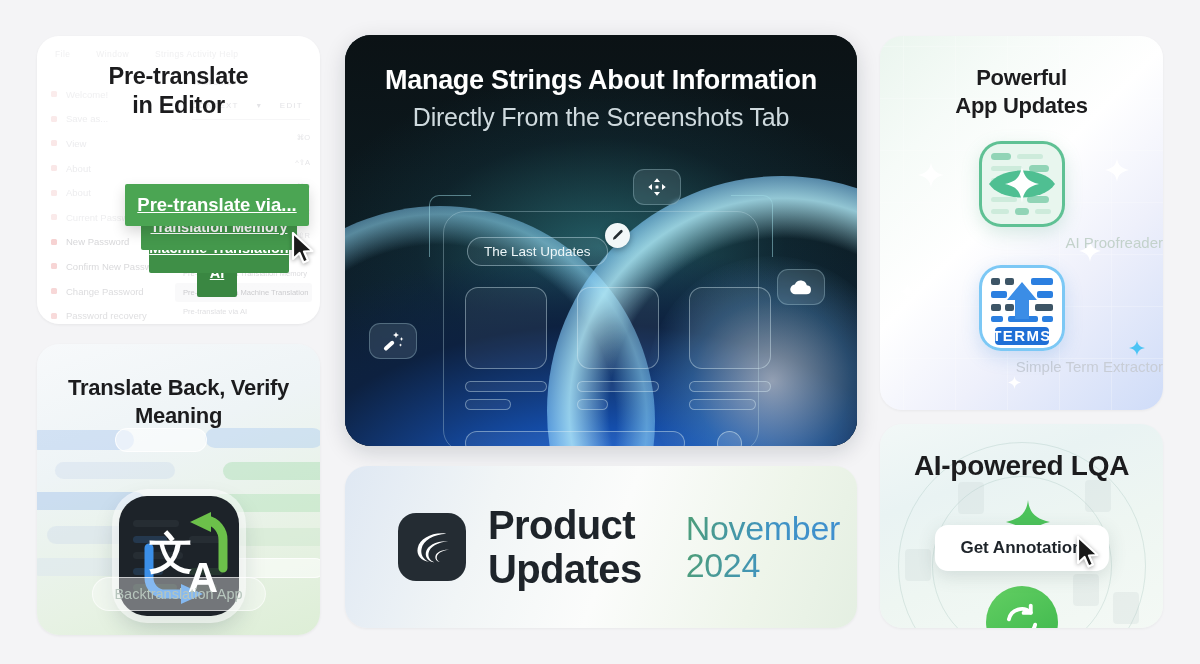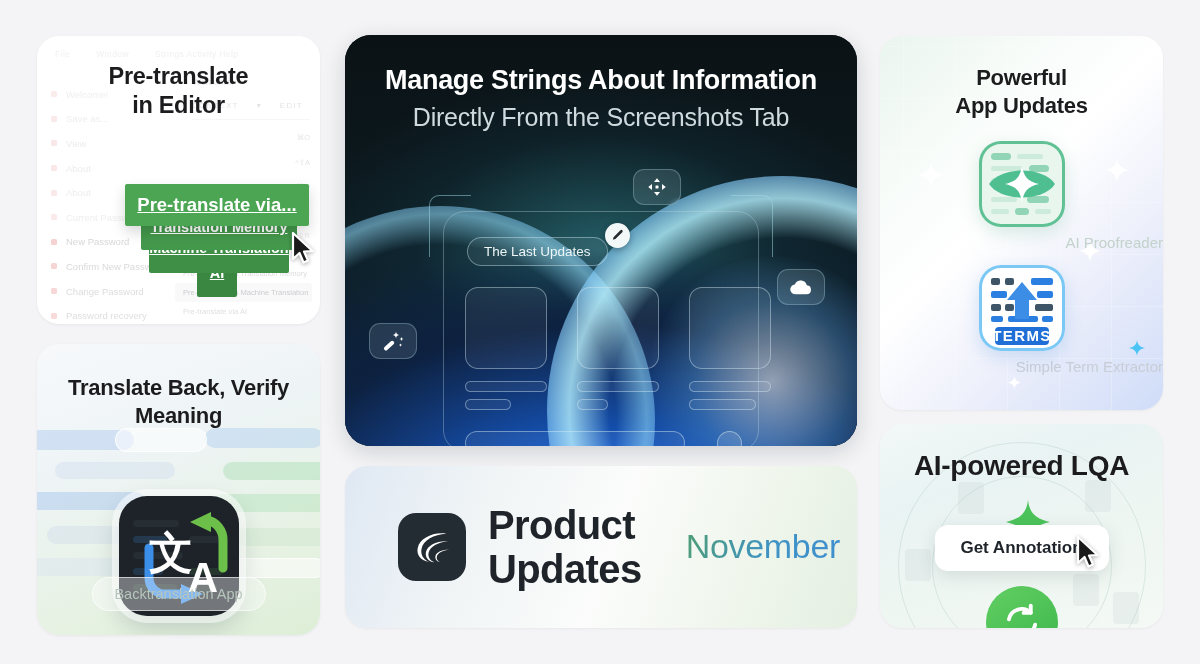--- a/index.html
+++ b/index.html
@@ -390,20 +390,21 @@
         <path d="M40 15 C29 14 18 19 16.6 26.5 c-1 5.6 2.8 9.8 8.8 10.6 -4.4-2-6.8-5.4-6-9.8 C20.6 20.6 29.6 16 40 15z" fill="#fff"></path>
         <path d="M41 24 C34 23.6 27.4 26.4 26.6 30.8 c-.6 3.2 1.6 5.6 5 6.2 -2.6-1.2-4-3.2-3.6-5.6 C28.6 27.4 34.6 24.6 41 24z" fill="#fff"></path>
       </svg>
     </div>
     <div>
       <div class="pu-text">Product</div>
       <div class="pu-text">Updates</div>
     </div>
     <div style="margin-left:22px;">
       <div class="pu-date">November</div>
+      <div class="pu-date">2024</div>
     </div>
   </div>
 
   <div class="card" id="card-apps">
     <div style="position:absolute;inset:0;opacity:.45;background-image:linear-gradient(rgba(255,255,255,.55) 1px, transparent 1px),linear-gradient(90deg, rgba(255,255,255,.55) 1px, transparent 1px);background-size:52px 52px;background-position:right bottom;"></div>
 
     <div class="card-title">
       <div>Powerful</div>
       <div>App Updates</div>
     </div>

